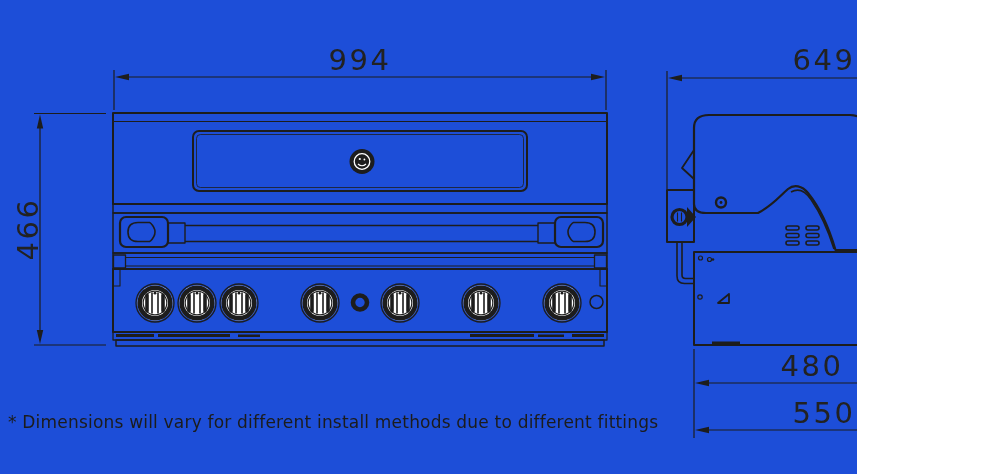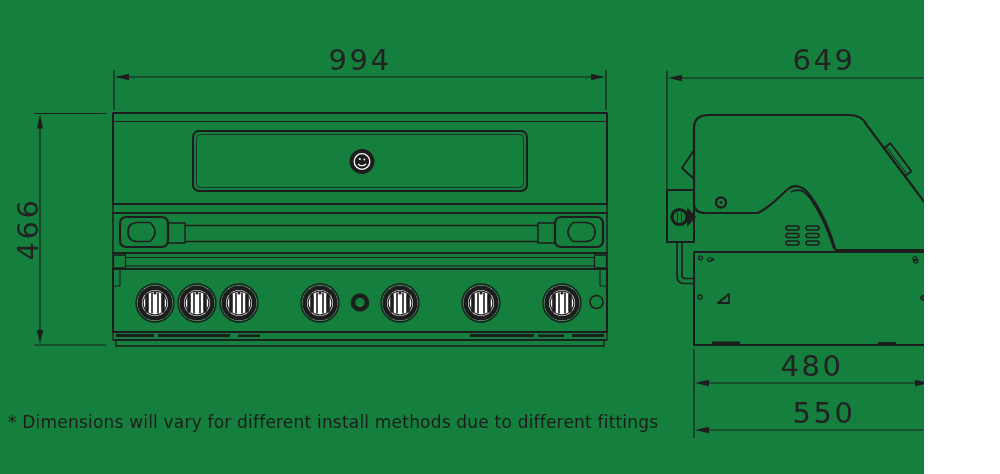--- a/index.html
+++ b/index.html
@@ -1,19 +1,19 @@
 <!DOCTYPE html>
 <html><head>
 <meta charset="utf-8">
 <style>
   html,body{margin:0;padding:0;background:#fff;}
   .canvas{
     position:relative;
-    width:924px;height:474px;
-    background:#15803d;
+    width:857px;height:474px;
+    background:#1d4ed8;
     font-family:"DejaVu Sans","Liberation Sans",sans-serif;
     overflow:hidden;
   }
   svg{display:block;}
   .dim-text{
     font-size:29px;
     letter-spacing:2.5px;
     fill:#222222;
     font-weight:400;
   }

